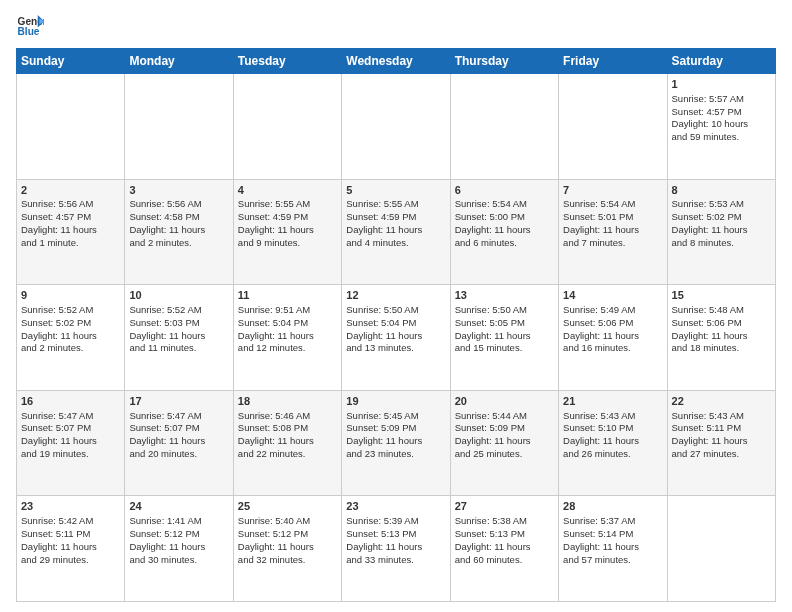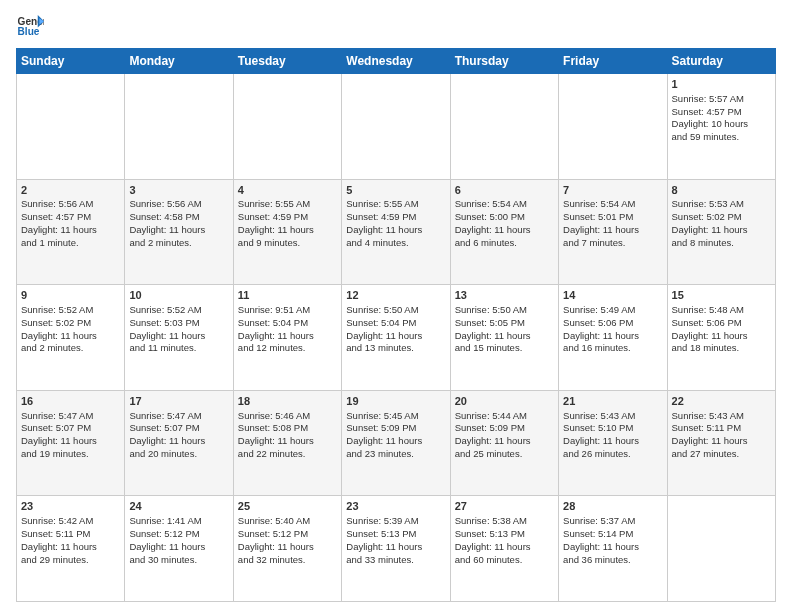--- a/index.html
+++ b/index.html
@@ -323,19 +323,19 @@
             <div>Sunrise: 5:38 AM</div>
             <div>Sunset: 5:13 PM</div>
             <div>Daylight: 11 hours</div>
             <div>and 60 minutes.</div>
           </td>
           <td>
             <span class="day-num">28</span>
             <div>Sunrise: 5:37 AM</div>
             <div>Sunset: 5:14 PM</div>
             <div>Daylight: 11 hours</div>
-            <div>and 36 minutes.</div>
+            <div>and 57 minutes.</div>
           </td>
           <td class="empty-cell"></td>
         </tr>
       </tbody>
   </table>
 </div>
 
 </body></html>

